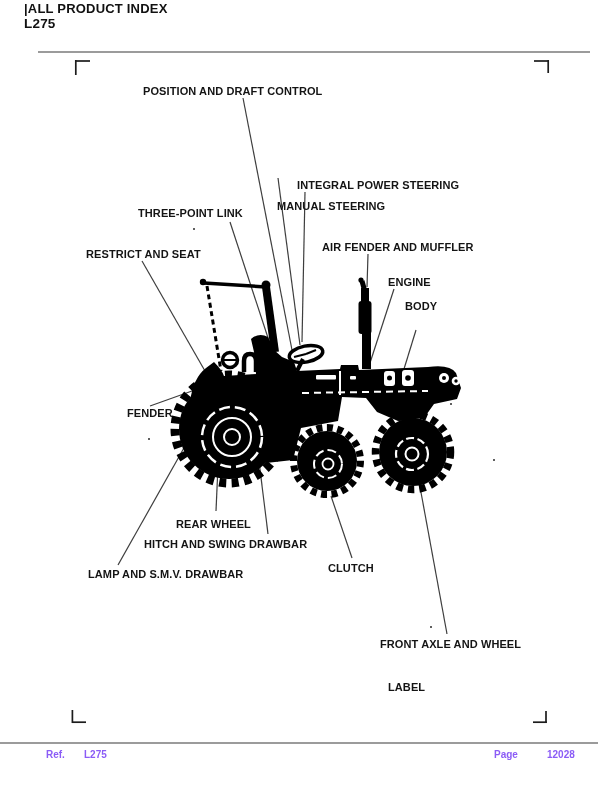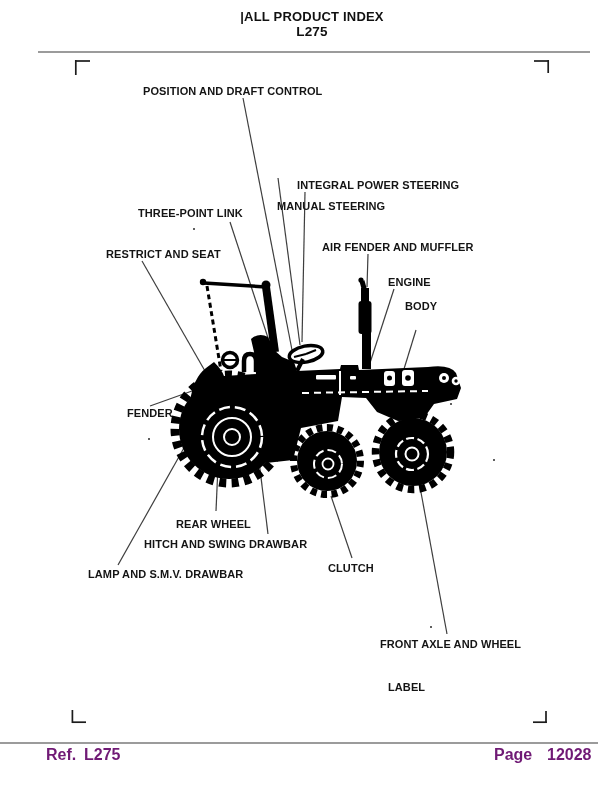--- a/index.html
+++ b/index.html
@@ -1,32 +1,32 @@
 <!DOCTYPE html>
 <html><head>
 <meta charset="utf-8">
 <style>
   html,body{margin:0;padding:0;background:#ffffff;}
   #page{
     position:relative;width:600px;height:785px;background:#ffffff;overflow:hidden;
     font-family:"Liberation Sans","DejaVu Sans",sans-serif;color:#111;
   }
   .hdr{
-    position:absolute;left:24px;top:9px;width:576px;text-align:center;
+    position:absolute;left:24px;top:1px;width:576px;text-align:left;
     font-weight:bold;font-size:13px;line-height:15px;letter-spacing:.2px;white-space:nowrap;
   }
   .hdr .model{font-size:13.5px;}
   .rule{position:absolute;background:#9b9b9b;height:2px;}
   .lbl{
     position:absolute;font-weight:bold;font-size:11px;line-height:12px;
     letter-spacing:.1px;white-space:nowrap;color:#141414;
   }
   .ftr{
-    position:absolute;font-weight:bold;font-size:16px;line-height:14px;
-    white-space:nowrap;color:#701a75;
+    position:absolute;font-weight:bold;font-size:10px;line-height:14px;
+    white-space:nowrap;color:#8b5cf6;
   }
   svg{position:absolute;left:0;top:0;}
   .speck{position:absolute;background:#2b2b2b;border-radius:50%;}
 </style>
 </head>
 <body>
 
 <div id="page">
 
   <div class="hdr">
@@ -155,21 +155,21 @@
   <div class="speck" style="left:148px;top:438px;width:2px;height:2px;"></div>
   <div class="speck" style="left:450px;top:403px;width:2px;height:2px;"></div>
   <div class="speck" style="left:493px;top:459px;width:2px;height:2px;"></div>
   <div class="speck" style="left:430px;top:626px;width:2px;height:2px;"></div>
 
   <div class="lbl" style="left:143px;top:85px;">POSITION AND DRAFT CONTROL</div>
   <div class="lbl" style="left:277px;top:164px;margin-top:36px;">MANUAL STEERING</div>
   <div class="lbl" style="left:297px;top:179px;">INTEGRAL POWER STEERING</div>
   <div class="lbl" style="left:138px;top:207px;">THREE-POINT LINK</div>
   <div class="lbl" style="left:322px;top:241px;">AIR FENDER AND MUFFLER</div>
-  <div class="lbl" style="left:106px;top:248px;">RESTRICT AND SEAT</div>
+  <div class="lbl" style="left:86px;top:248px;">RESTRICT AND SEAT</div>
   <div class="lbl" style="left:388px;top:276px;">ENGINE</div>
   <div class="lbl" style="left:405px;top:300px;">BODY</div>
   <div class="lbl" style="left:127px;top:407px;">FENDER</div>
   <div class="lbl" style="left:176px;top:518px;">REAR WHEEL</div>
   <div class="lbl" style="left:144px;top:538px;">HITCH AND SWING DRAWBAR</div>
   <div class="lbl" style="left:88px;top:568px;">LAMP AND S.M.V. DRAWBAR</div>
   <div class="lbl" style="left:328px;top:562px;">CLUTCH</div>
   <div class="lbl" style="left:380px;top:638px;">FRONT AXLE AND WHEEL</div>
   <div class="lbl" style="left:388px;top:681px;">LABEL</div>
 

